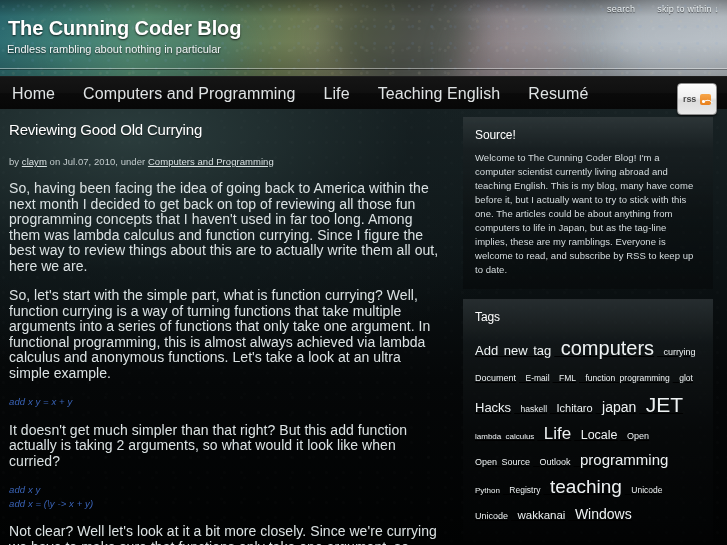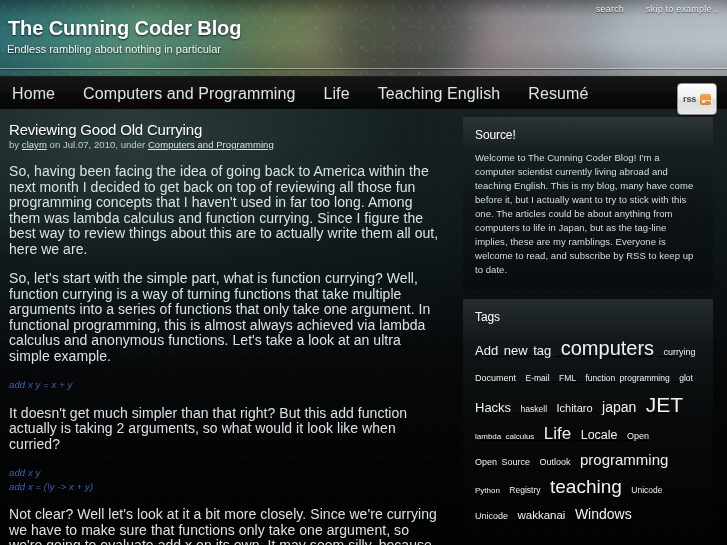--- a/index.html
+++ b/index.html
@@ -226,21 +226,21 @@
     width: 455px;
     padding: 12px 16px 0 9px;
     z-index: 2;
   }
 
   .post-title {
     font-size: 15px;
     font-weight: normal;
     color: #ffffff;
     letter-spacing: -0.2px;
-    margin-bottom: 1px;
+    margin-bottom: 18px;
     text-shadow: 0 1px 1px rgba(0,0,0,0.6);
   }
   .post-meta {
     font-size: 9.5px;
     color: #c2cbcc;
     margin-bottom: 14px;
     letter-spacing: 0.05px;
   }
   .post-meta a {
     color: #d8e0e1;
@@ -313,21 +313,21 @@
 
   <div class="banner">
     <div class="banner-blob blob-d"></div>
     <div class="banner-blob blob-a"></div>
     <div class="banner-blob blob-b"></div>
     <div class="banner-blob blob-c"></div>
     <div class="banner-noise"></div>
 
     <div class="utility">
       <a href="#" class="utility-link">search</a>
-      <a href="#" class="utility-link">skip to example ↓</a>
+      <a href="#" class="utility-link">skip to within ↓</a>
     </div>
 
     <div class="site-title">The Cunning Coder Blog</div>
     <div class="site-tagline">Endless rambling about nothing in particular</div>
 
     <div class="banner-rule"></div>
     <div class="banner-rule2"></div>
   </div>
 
   <div class="navbar">

